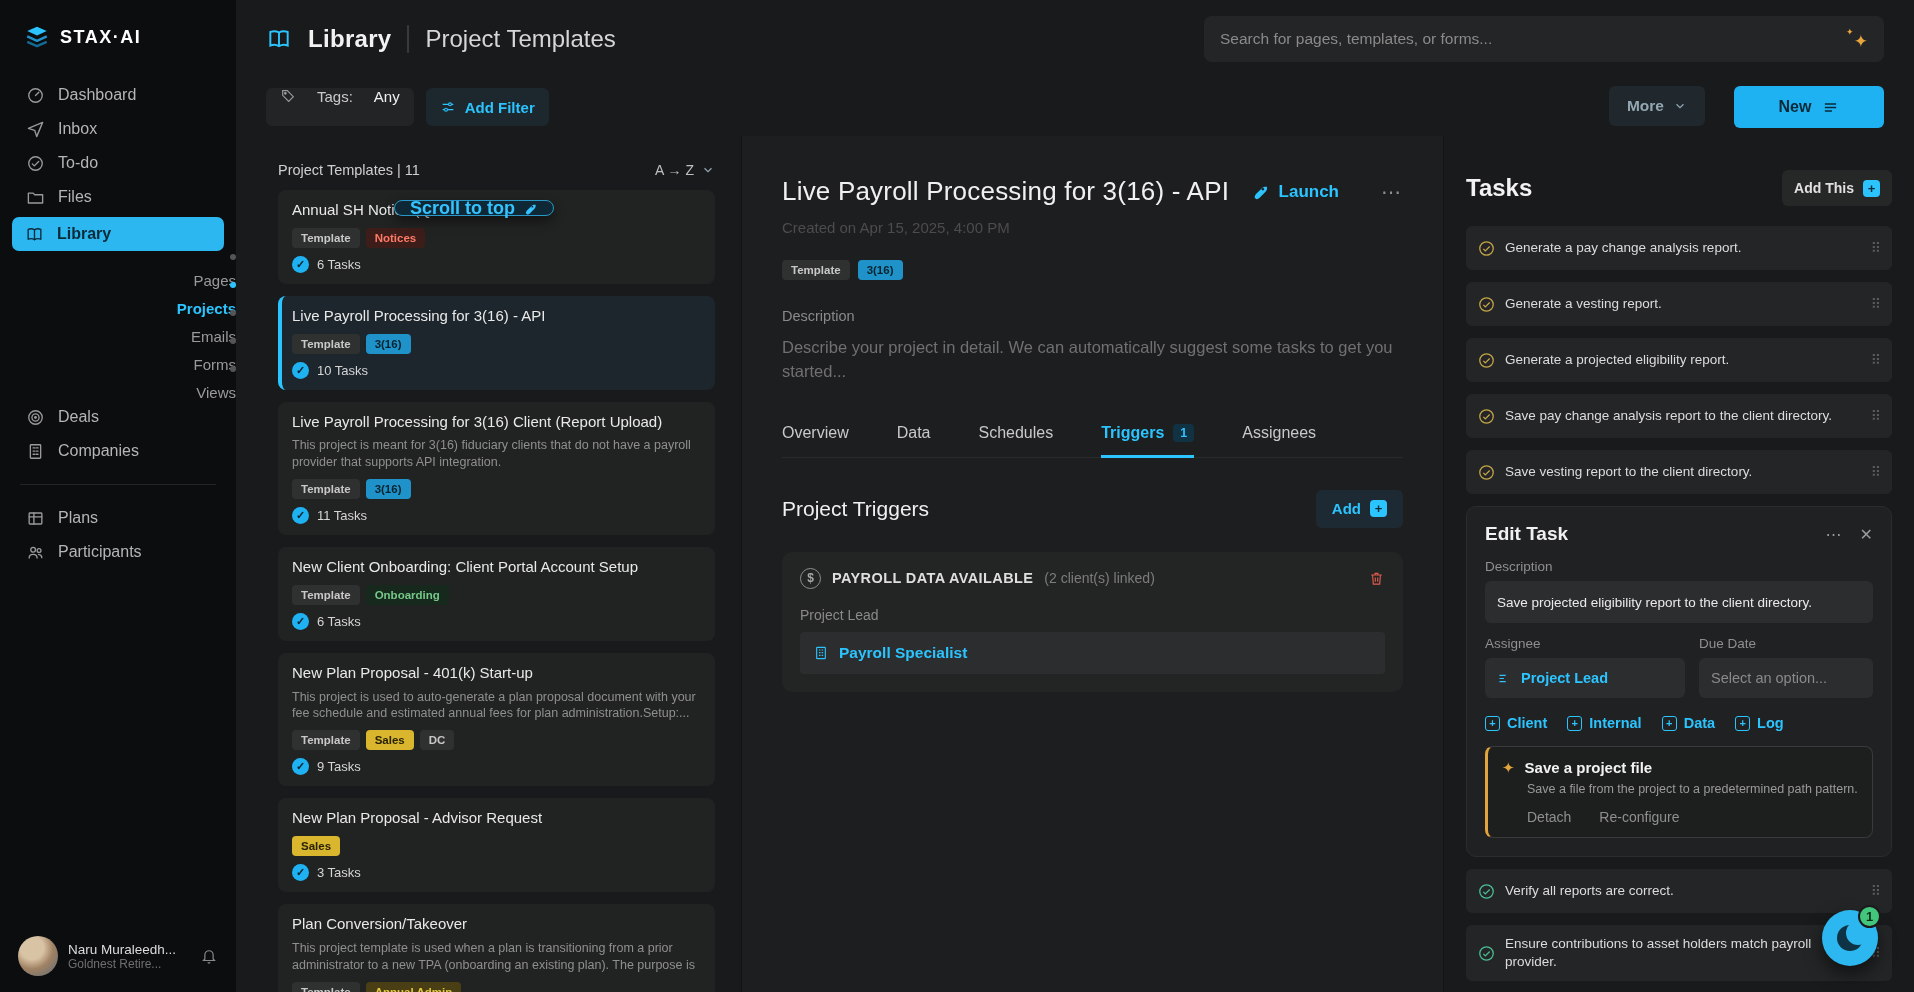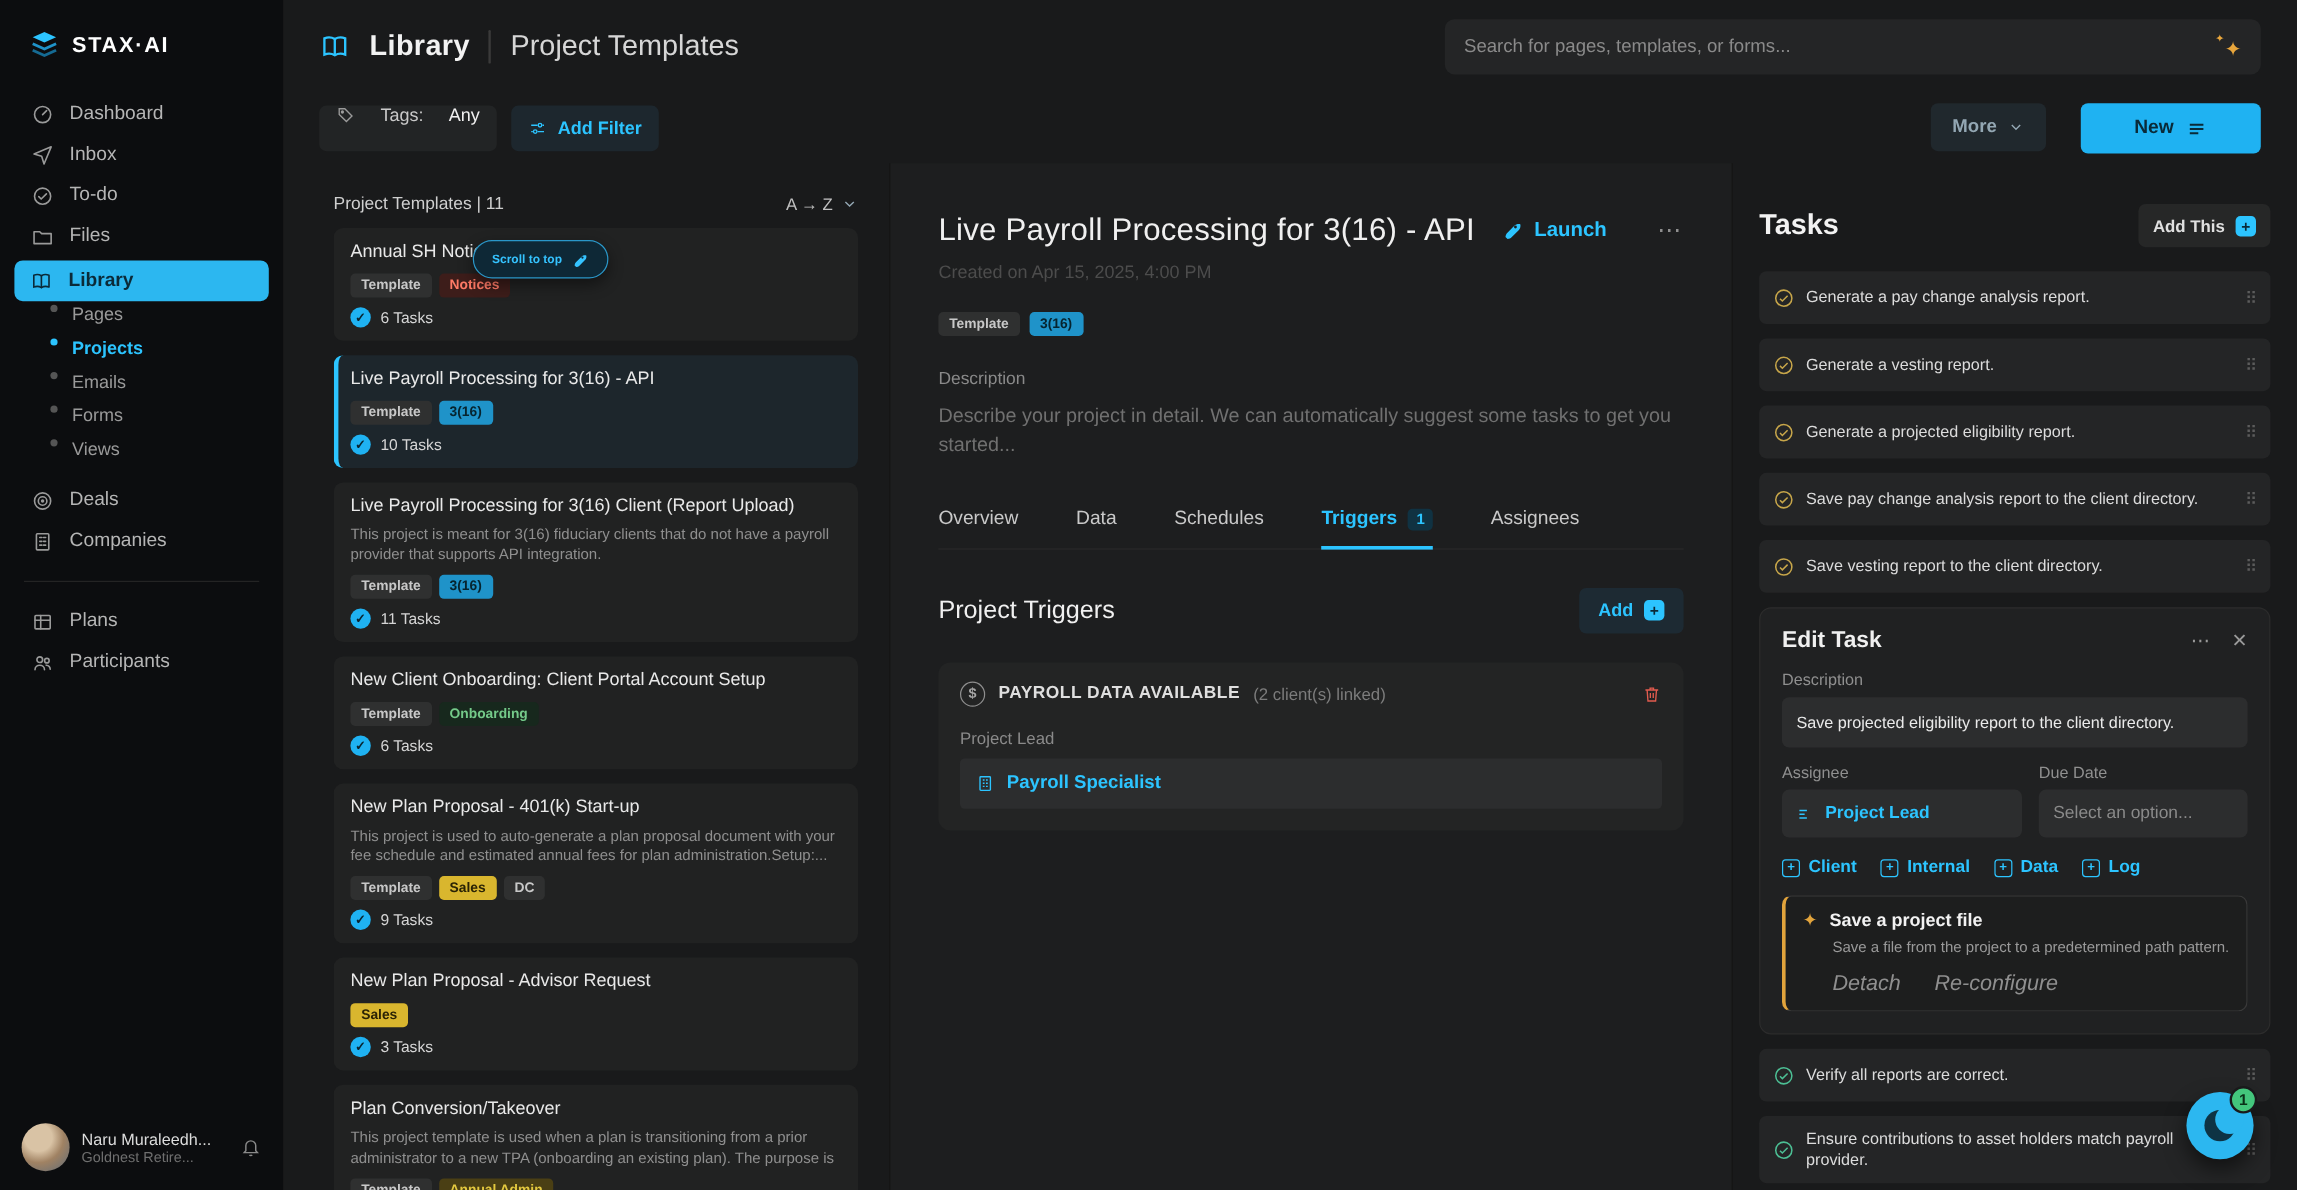--- a/index.html
+++ b/index.html
@@ -10,21 +10,21 @@
 
   
   .sidebar { width:236px; min-width:236px; background:#0c0d0f; display:flex; flex-direction:column; padding-top:24px; }
   .logo-row { display:flex; align-items:center; gap:10px; padding:0 24px 28px; }
   .logo-text { color:#ffffff; font-weight:bold; font-size:18px; letter-spacing:1.5px; }
   .nav { flex:1; display:flex; flex-direction:column; }
   .nav-item { display:flex; align-items:center; gap:13px; height:34px; padding:0 26px; color:#b5b5b5; font-size:16px; cursor:pointer; }
   .nav-item svg { width:19px; height:19px; stroke:#9a9a9a; fill:none; stroke-width:1.7; stroke-linecap:round; stroke-linejoin:round; flex:none; }
   .nav-item.active { background:#2cb7f0; color:#0b2a38; font-weight:bold; margin:3px 12px; border-radius:7px; padding:0 13px; }
   .nav-item.active svg { stroke:#0b2a38; }
-  .sub { display:flex; align-items:flex-start; gap:12px; height:28px; padding-left:42px; color:#9a9a9a; font-size:15px; cursor:pointer; }
+  .sub { display:flex; align-items:flex-end; gap:12px; height:28px; padding-left:42px; color:#9a9a9a; font-size:15px; cursor:pointer;flex-direction:column; }
   .sub .dot { width:6px; height:6px; border-radius:50%; background:#555; flex:none; }
   .sub.active { color:#2cc4ff; font-weight:bold; }
   .sub.active .dot { background:#2cc4ff; }
   .side-divider { height:1px; background:#242424; margin:16px 20px; }
   .user-row { margin-top:auto; display:flex; align-items:center; gap:10px; padding:16px 18px; }
   .avatar { width:40px; height:40px; border-radius:50%; flex:none;
     background:radial-gradient(circle at 35% 30%, #d9c3a5 0 30%, #a08263 55%, #5c6b7a 100%); }
   .user-meta { flex:1; min-width:0; }
   .user-name { font-size:13.5px; color:#dcdcdc; white-space:nowrap; overflow:hidden; }
   .user-org { font-size:12px; color:#6f6f6f; white-space:nowrap; overflow:hidden; }
@@ -72,22 +72,22 @@
   .card-tags { display:flex; gap:6px; margin-top:8px; }
   .chip { display:inline-flex; align-items:center; height:20px; padding:0 9px; border-radius:4px; font-size:11.5px; font-weight:bold; background:#2f3030; color:#c8c8c8; white-space:nowrap; }
   .chip[data-color="cyan"]   { background:#1f93c9; color:#06242f; }
   .chip[data-color="red"]    { background:#3d1d1a; color:#ff7a66; }
   .chip[data-color="green"]  { background:#17281d; color:#74c989; }
   .chip[data-color="yellow"] { background:#d9b62e; color:#2a2305; }
   .chip[data-color="olive"]  { background:#4a3f14; color:#e3c83f; }
   .card-tasks { display:flex; align-items:center; gap:8px; margin-top:8px; color:#d5d5d5; font-size:13px; }
   .round-check { width:17px; height:17px; border-radius:50%; background:#1fb2f2; color:#09242f; font-size:11px; font-weight:bold; display:flex; align-items:center; justify-content:center; flex:none; }
   .scroll-pill { position:absolute; top:10px; left:116px; display:flex; align-items:center; gap:8px;
-    background:#0e2836; border:1px solid #2a97c9; border-radius:17px; height:32px; padding:0 15px;
-    color:#35c3ff; font-size:10px; font-weight:bold; z-index:5; box-shadow:0 5px 12px rgba(0,0,0,.45); cursor:pointer; }
+    background:#0e2836; border:1px solid #2a97c9; border-radius:17px; height:16px; padding:0 15px;
+    color:#35c3ff; font-size:18px; font-weight:bold; z-index:5; box-shadow:0 5px 12px rgba(0,0,0,.45); cursor:pointer; }
   .scroll-pill svg { width:15px; height:15px; }
 
   
   .center-col { flex:1; background:#1d1e1f; border-left:1px solid #141414; border-right:1px solid #141414;
     padding:40px 40px 0; min-width:0; }
   .d-title-row { display:flex; align-items:center; }
   .d-title { font-size:26px; color:#f0f0f0; flex:1; font-weight:500; letter-spacing:.2px; }
   .launch { display:flex; align-items:center; gap:9px; color:#2cc4ff; font-size:17px; font-weight:bold; cursor:pointer; }
   .launch svg { width:19px; height:19px; }
   .dots { color:#8f8f8f; font-size:20px; margin-left:42px; cursor:pointer; letter-spacing:2px; }
@@ -140,21 +140,21 @@
   .ec-due-input { margin-top:7px; background:#2c2d2e; border:none; outline:none; border-radius:6px; height:40px; padding:0 12px; color:#dddddd; font-size:14.5px; width:100%; font-family:inherit; }
   .ec-links { display:flex; gap:20px; margin-top:17px; }
   .ec-link { display:flex; gap:7px; align-items:center; color:#2cc4ff; font-size:14.5px; font-weight:bold; cursor:pointer; }
   .plus-outline { width:15px; height:15px; border:1.6px solid #2cc4ff; color:#2cc4ff; border-radius:3px; font-size:11px; font-weight:bold; display:flex; align-items:center; justify-content:center; line-height:1; flex:none; }
   .auto-card { margin-top:15px; border:1px solid #3a3a3a; border-left:3px solid #e2a43c; border-radius:8px; padding:12px 14px 10px; background:#1d1e1e; }
   .auto-head { display:flex; gap:10px; align-items:center; }
   .auto-spark { color:#e2a43c; font-size:15px; line-height:1; }
   .auto-title { color:#f2f2f2; font-size:15px; font-weight:bold; }
   .auto-desc { margin:6px 0 0 25px; color:#9a9a9a; font-size:12.5px; white-space:nowrap; overflow:hidden; }
   .auto-actions { display:flex; gap:28px; margin:13px 0 2px 25px; }
-  .auto-btn { color:#8f8f8f; font-size:18px; cursor:pointer;font-style:italic; }
+  .auto-btn { color:#8f8f8f; font-size:14px; cursor:pointer; }
 
   
   .fab { position:fixed; right:36px; bottom:26px; width:56px; height:56px; border-radius:50%; background:#2cb7f0;
     display:flex; align-items:center; justify-content:center; box-shadow:0 8px 18px rgba(0,0,0,.55); cursor:pointer; }
   .moon { position:relative; width:26px; height:26px; border-radius:50%; background:#0e3344; }
   .moon::after { content:""; position:absolute; left:9px; top:-4px; width:24px; height:24px; border-radius:50%; background:#2cb7f0; }
   .fab-badge { position:absolute; top:-5px; right:-3px; min-width:23px; height:23px; border-radius:50%; background:#43c67c;
     color:#0a3018; font-size:13px; font-weight:bold; display:flex; align-items:center; justify-content:center; border:2px solid #191a1b; }
 </style>
 </head>

